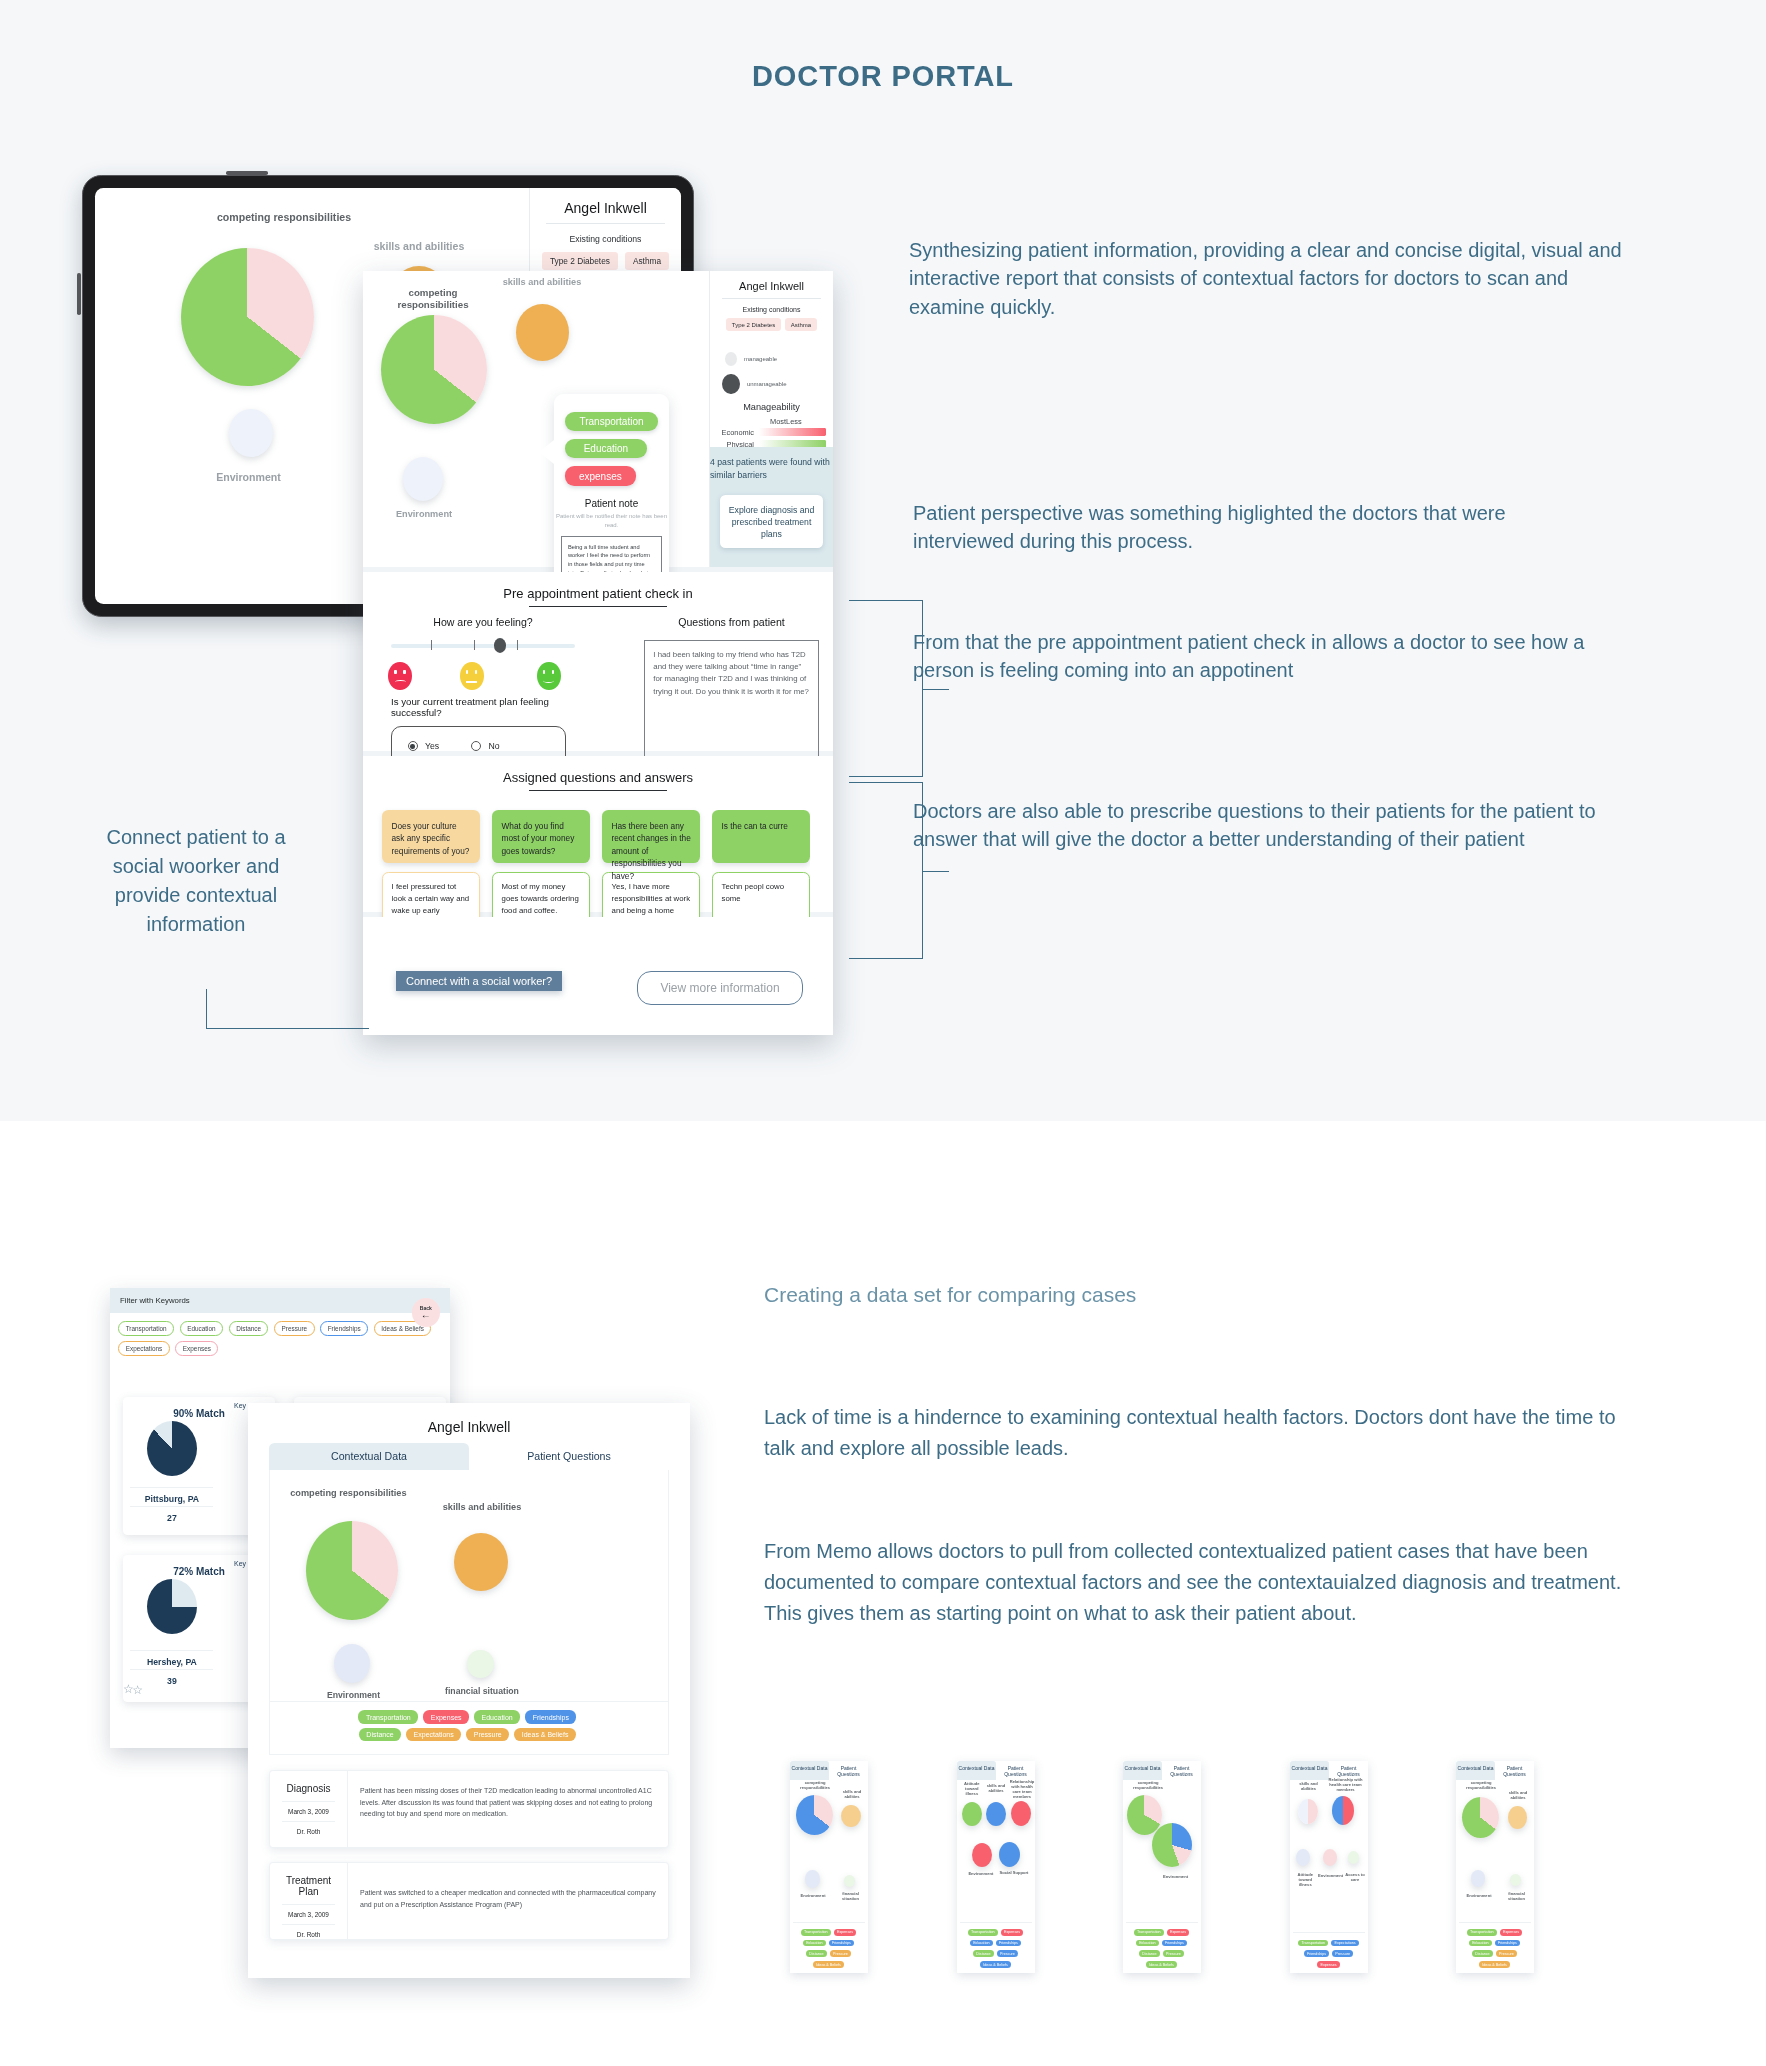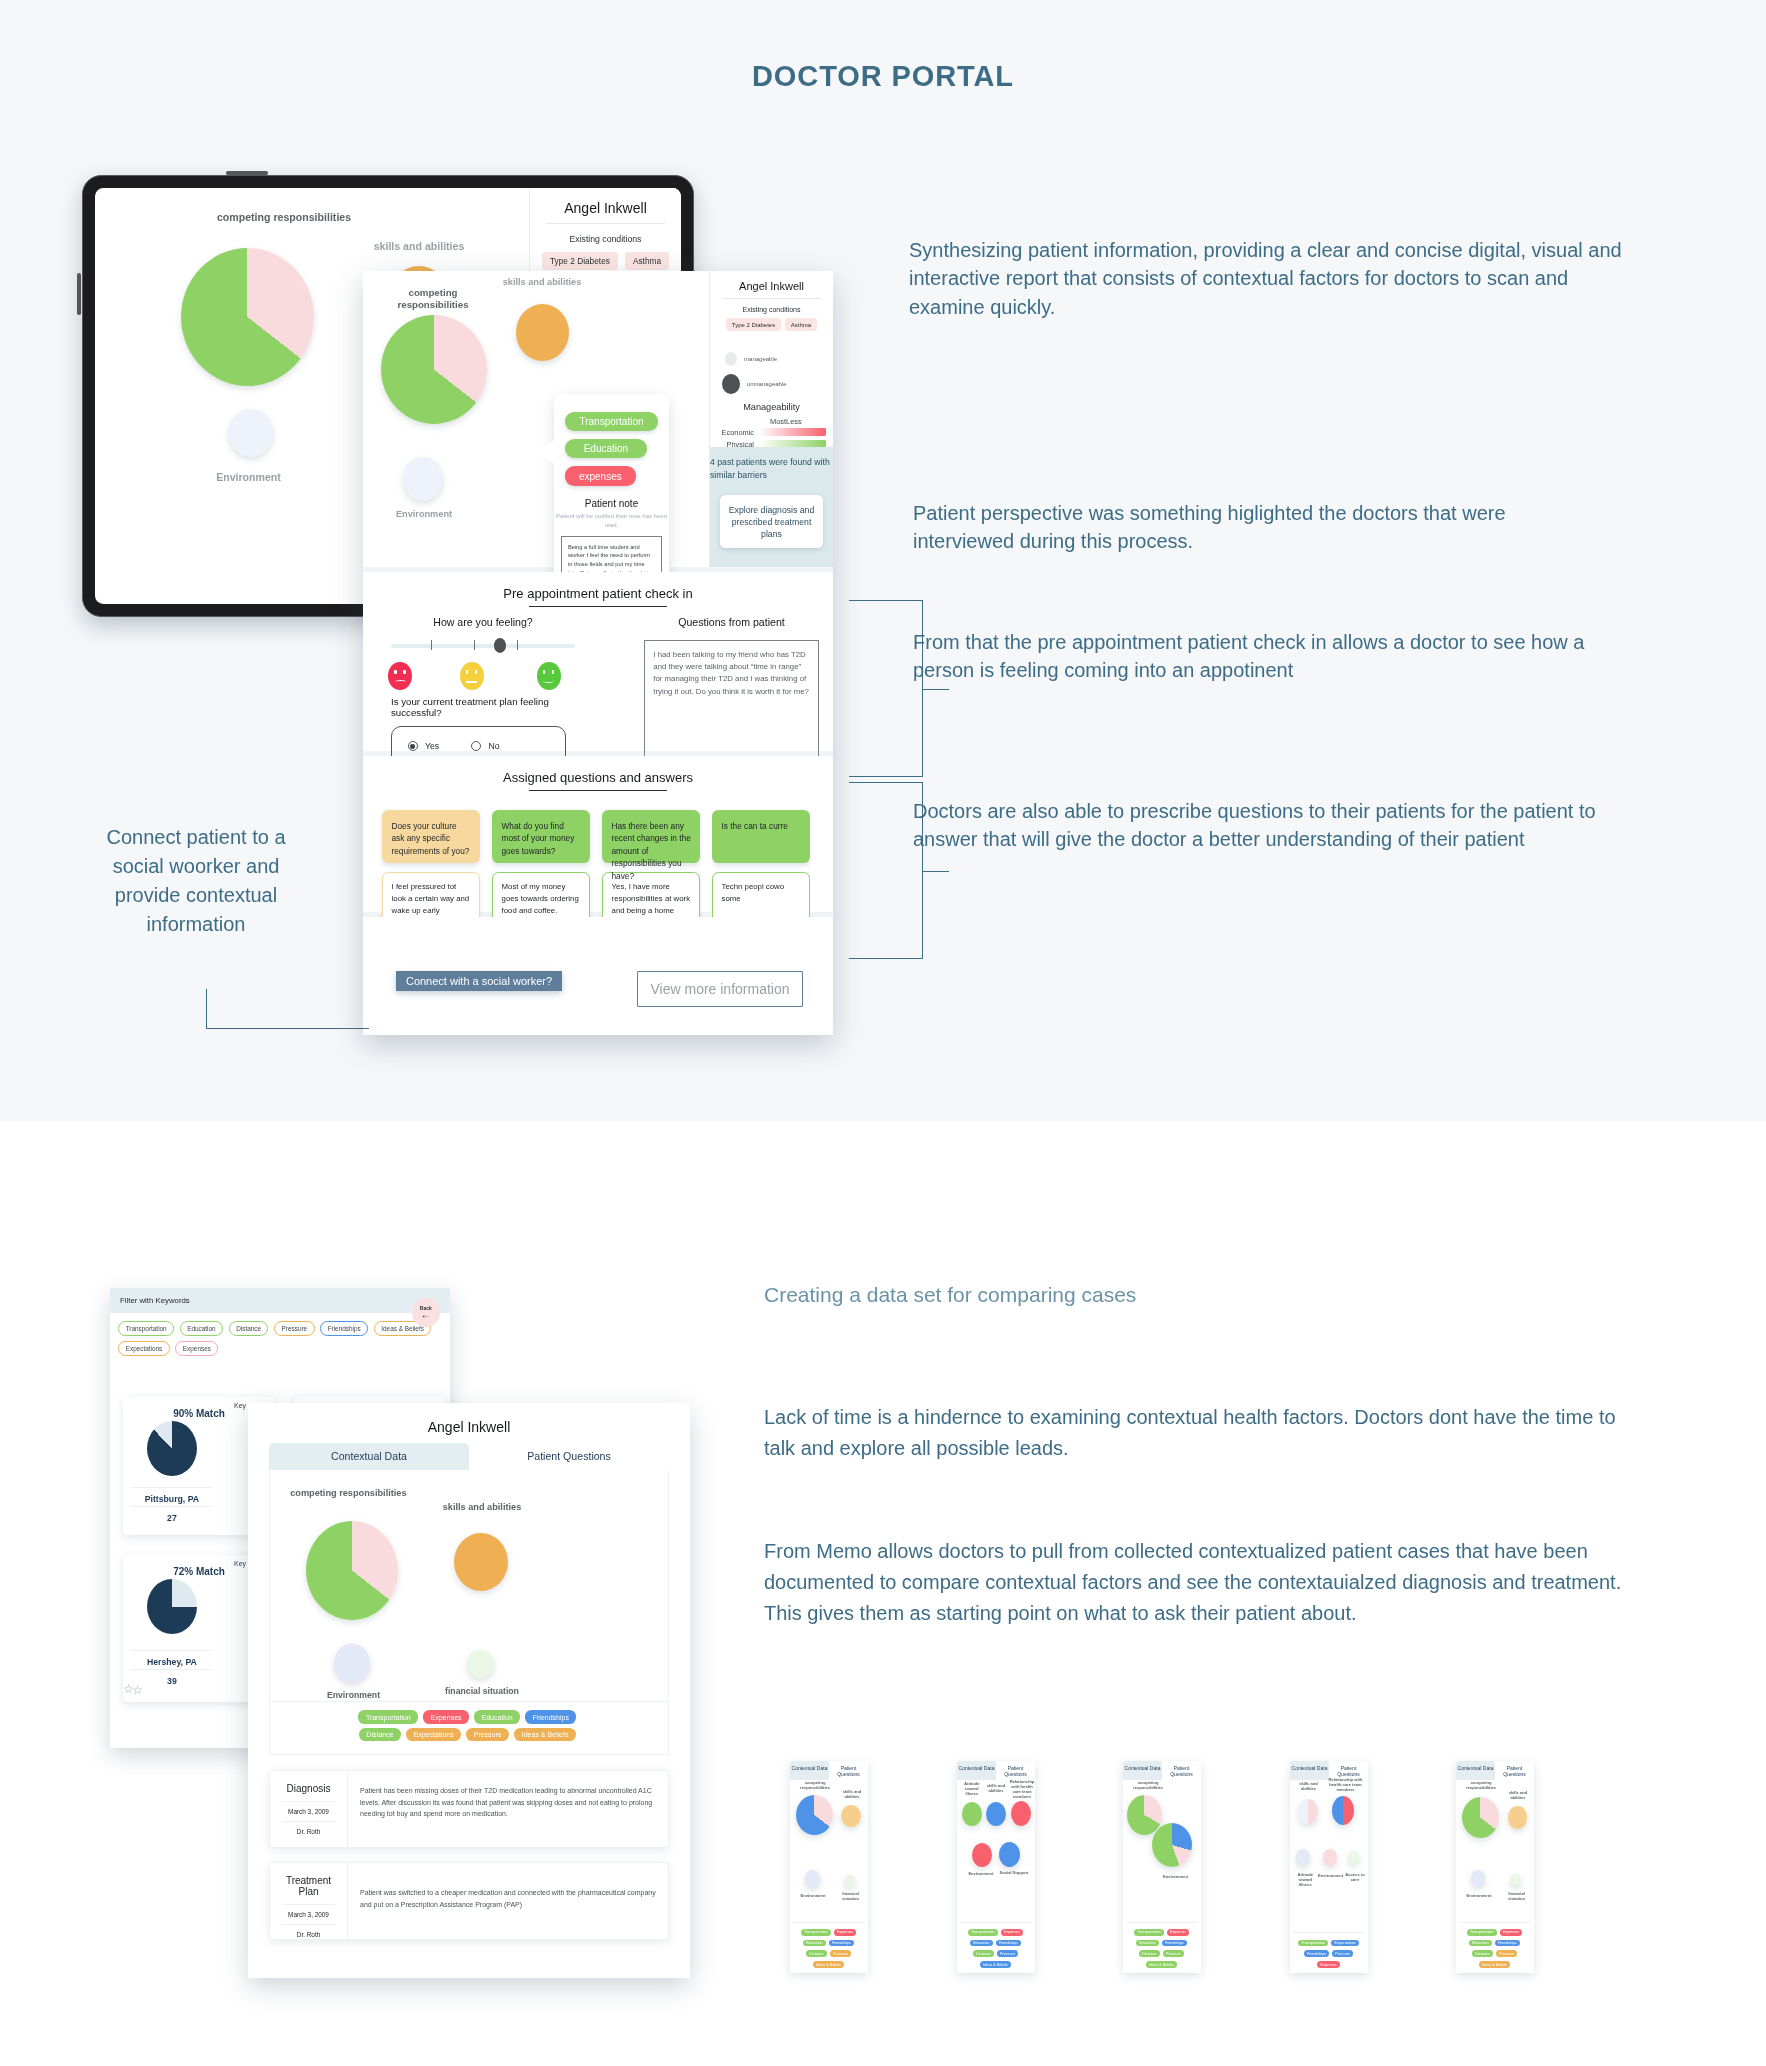--- a/index.html
+++ b/index.html
@@ -130,22 +130,22 @@
   .qbox { border:0.5px solid #7a8086; height:133px; padding:8.3px; font-size:7.8px; line-height:1.55; color:#5c6267;}
 
   
   .qa-q { border-radius:6.4px; padding:10px 9.2px; font-size:8.3px; line-height:1.5; color:#1e2225;
           box-shadow:0 2.3px 5.5px rgba(120,130,140,.22); height:53px;}
   .qa-a { border-radius:6.4px; border:1.4px solid; background:#fff; padding:8.3px 8.3px; font-size:7.8px;
           line-height:1.55; color:#1e2225; height:78px; box-shadow:0 2.3px 5.5px rgba(120,130,140,.18);}
 
   .btn-primary { background:#5f7e9b; color:#fff; border-radius:0; font-size:11px;
                  padding:4px 0; text-align:center; box-shadow:0 2.8px 6.4px rgba(70,95,120,.3); }
-  .btn-ghost { background:#fff; color:#9aa1a6; border:1.4px solid #5f7e9b; border-radius:1px;
-               font-size:14px; padding:9.2px 0; text-align:center; }
+  .btn-ghost { background:#fff; color:#9aa1a6; border:1.4px solid #5f7e9b; border-radius:14px;
+               font-size:12px; padding:9.2px 0; text-align:center; }
 
   
   .filtercard { position:absolute; left:110px; top:1288px; width:340px; height:460px;
       background:#fff; box-shadow:0 8.3px 21px rgba(50,70,90,.22); }
   .fc-bar { background:#e4eef2; padding:7.8px 10px; font-size:7.8px; color:#1f2326; }
   .kw { display:inline-block; border:0.7px solid; border-radius:7.4px; font-size:6.4px;
         padding:3.2px 6.4px; margin:0 3.7px 4.6px 0; color:#43484c; background:#fff;}
   .backbtn { position:absolute; right:10px; top:10px; width:28.5px;height:28.5px; border-radius:50%;
         background:#fbe0e2; display:flex; flex-direction:column; align-items:center; justify-content:center;}
   .backbtn .t { font-size:5px; color:#2b2f33; font-weight:bold;}

